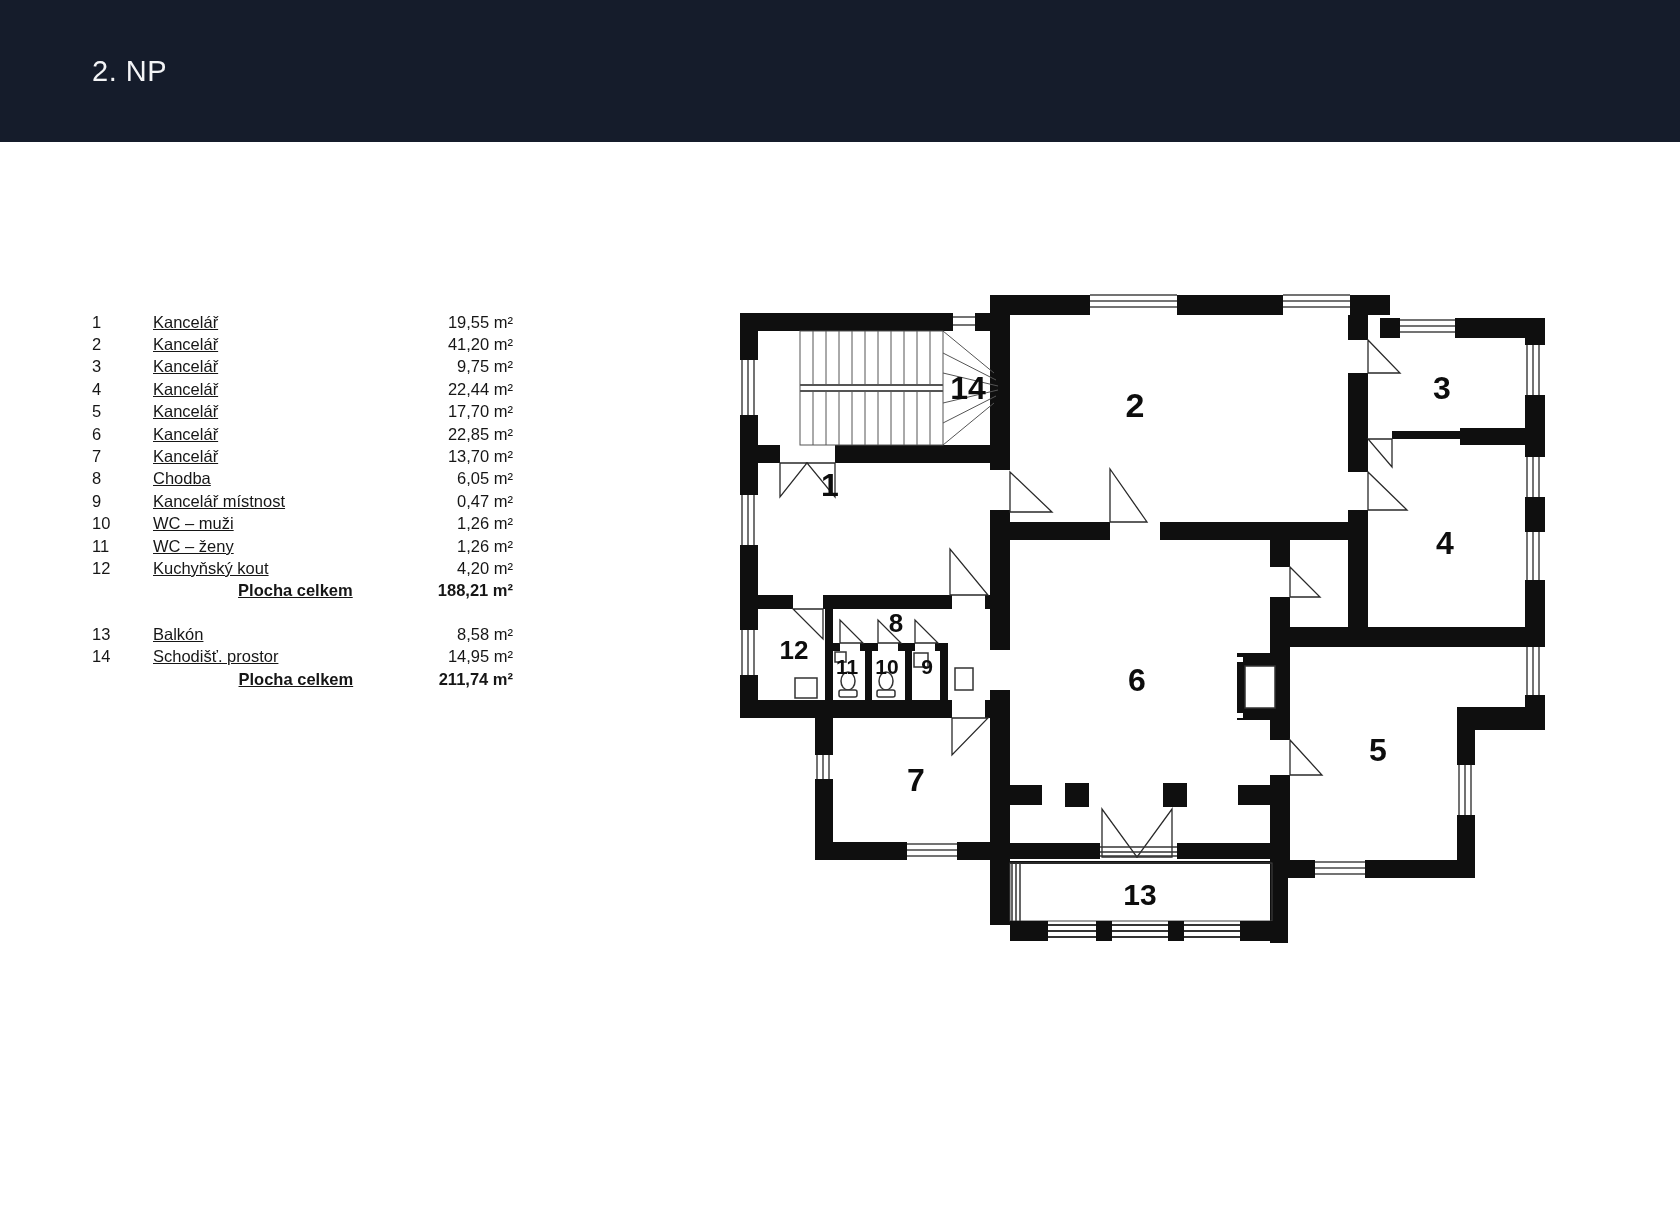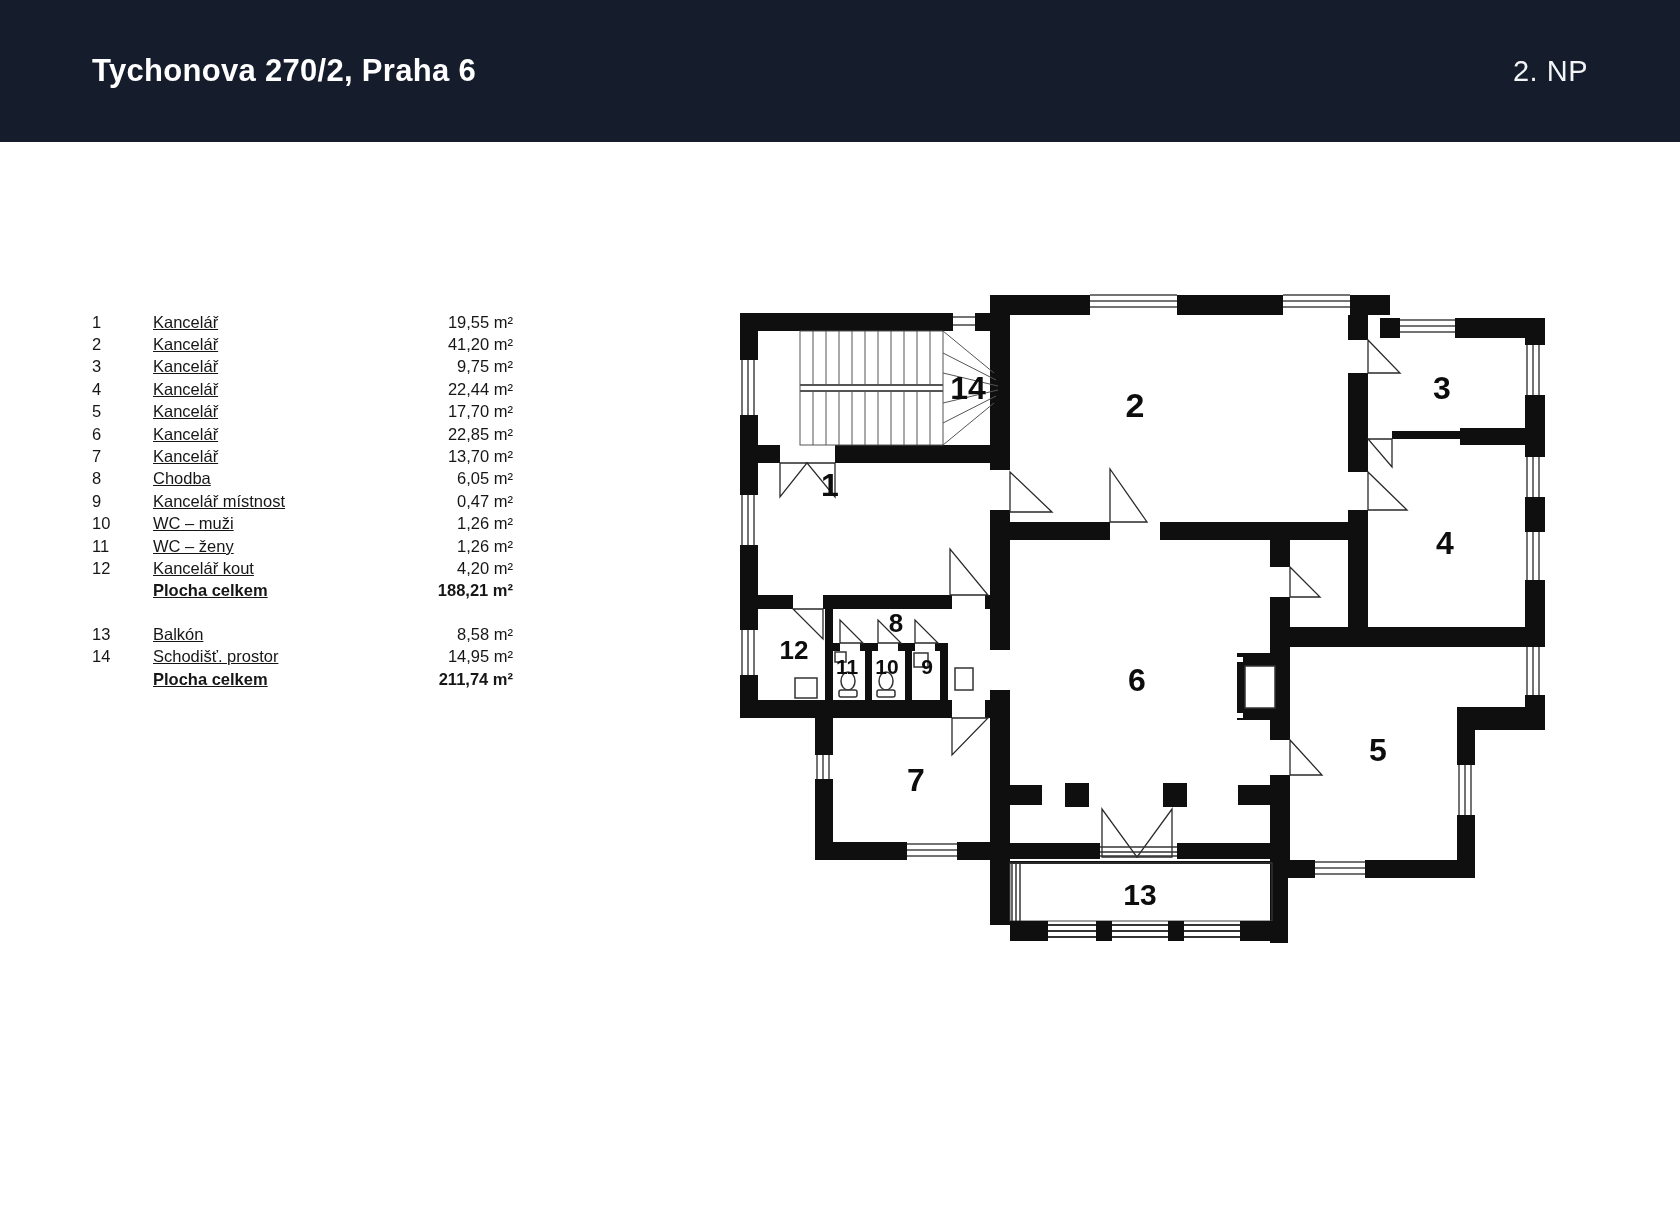--- a/index.html
+++ b/index.html
@@ -14,30 +14,29 @@
   }
   .title{color:#ffffff;font-size:31px;font-weight:800;letter-spacing:.3px;}
   .floor{color:#f3f4f6;font-size:29px;font-weight:400;letter-spacing:.5px;}
   .legend{
     position:absolute;left:92px;top:311px;width:421px;font-size:16.5px;
   }
   .lrow{display:flex;height:22.4px;align-items:center;}
   .lrow .num{width:61px;}
   .lrow .nm{flex:1;text-decoration:underline;}
   .lrow .ar{text-align:left;white-space:nowrap;}
-  .b{font-weight:700;}
+  .b{font-weight:700;text-align:center;}
   .lspacer{height:21px;}
   .plan{position:absolute;left:700px;top:285px;width:860px;height:670px;}
   svg text.rlbl{font-family:"Liberation Sans",sans-serif;font-weight:800;fill:#0d0d0d;text-anchor:middle;}
 </style>
 </head>
 <body>
 
 <div class="header">
-  <div class="title">Tychonova 270/2, Praha 6</div>
   <div class="floor">2. NP</div>
 </div>
 
 <div class="legend">
   <div class="lrow">
       <span class="num">1</span>
       <span class="nm">Kancelář</span>
       <span class="ar">19,55 m²</span>
     </div>
   <div class="lrow">
@@ -85,21 +84,21 @@
       <span class="nm">WC – muži</span>
       <span class="ar">1,26 m²</span>
     </div>
   <div class="lrow">
       <span class="num">11</span>
       <span class="nm">WC – ženy</span>
       <span class="ar">1,26 m²</span>
     </div>
   <div class="lrow">
       <span class="num">12</span>
-      <span class="nm">Kancelář kout</span>
+      <span class="nm">Kuchyňský kout</span>
       <span class="ar">4,20 m²</span>
     </div>
   <div class="lrow">
       <span class="num"></span>
       <span class="nm b">Plocha celkem</span>
       <span class="ar b">188,21 m²</span>
     </div>
   <div class="lspacer"></div>
   <div class="lrow">
       <span class="num">13</span>

